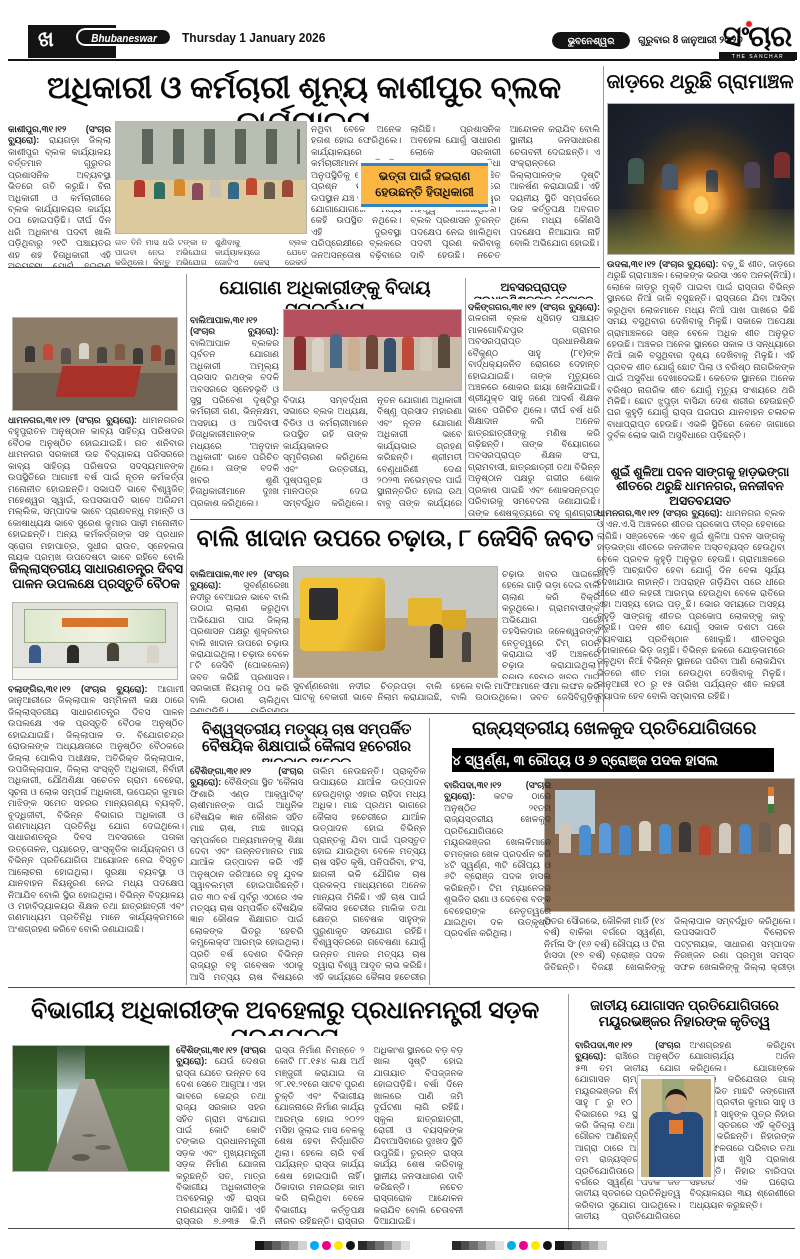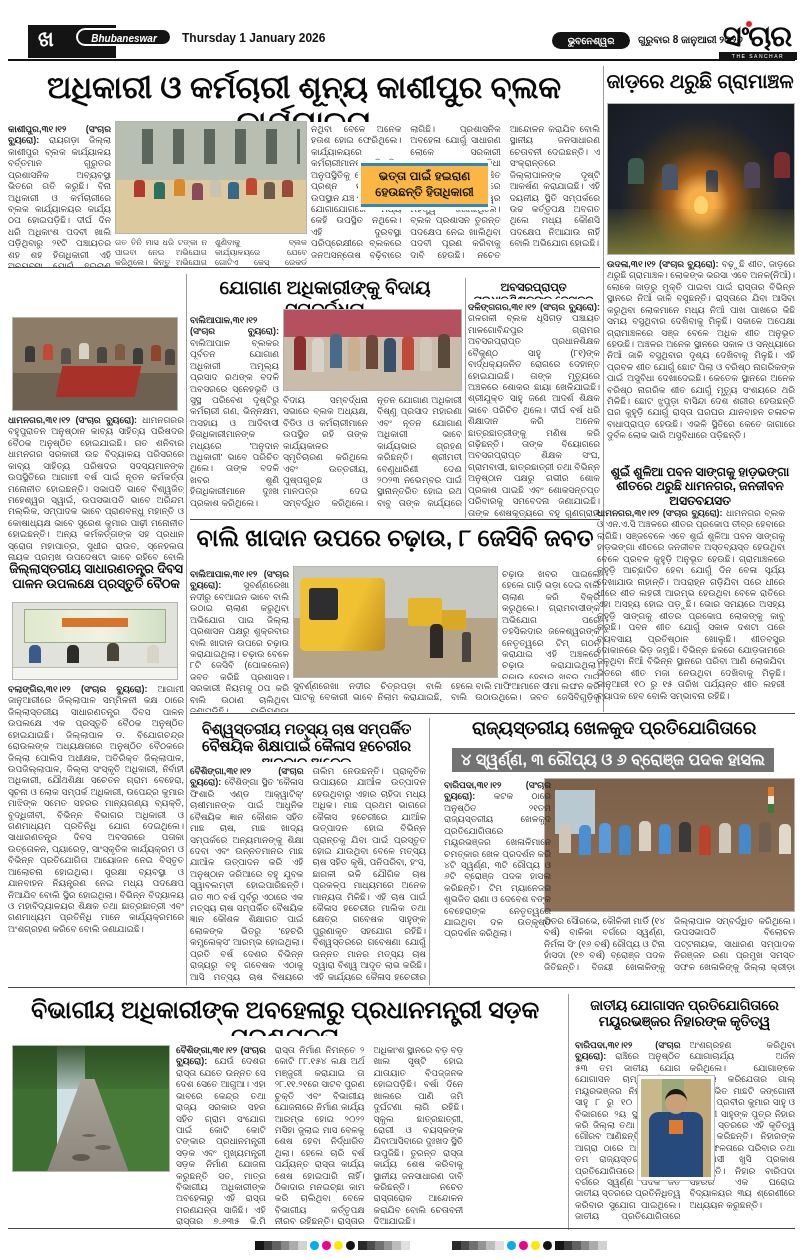--- a/index.html
+++ b/index.html
@@ -32,21 +32,21 @@
 .h-prastuti{left:8px;top:562px;width:176px;height:36px;font-size:13px}
 .h-jogana{left:188px;top:277px;width:274px;height:32px;font-size:19px}
 .h-teacher{left:467px;top:281px;width:133px;height:18px;font-size:11.5px}
 .h-sand{left:190px;top:524px;width:410px;height:38px;font-size:24px}
 .h-fish{left:186px;top:720px;width:241px;height:42px;font-size:15px}
 .h-sports{left:432px;top:718px;width:364px;height:25px;font-size:18px}
 .h-road{left:8px;top:996px;width:554px;height:40px;font-size:24px}
 .h-yoga{left:573px;top:998px;width:223px;height:38px;font-size:14px}
 
 .ybox{position:absolute;left:361px;top:163px;width:127px;height:44px;background:#fcb643;border-top:3px solid #2f86c3;border-bottom:3px solid #2f86c3;outline:3px solid #fff;font-weight:700;font-size:12px;line-height:1.3;text-align:center;color:#111;padding-top:3px}
-.subbox{position:absolute;left:452px;top:748px;width:322px;height:24px;background:#737373;color:#fff;font-weight:700;font-size:16px;line-height:24px;text-align:center}
+.subbox{position:absolute;left:452px;top:748px;width:322px;height:24px;background:#000000;color:#fff;font-weight:700;font-size:14px;line-height:24px;text-align:left}
 
 .ph-main{left:115px;top:121px;width:192px;height:113px;background:linear-gradient(#b9beb2 0 52%,#dcc99e 52% 100%)}
 .ph-main .win{position:absolute;top:6%;left:3%;right:3%;height:32%;background:repeating-linear-gradient(90deg,transparent 0 20px,#5d665c 20px 31px)}
 .ph-main .crowd{position:absolute;left:18px;top:58px;width:11px;height:17px;border-radius:4px 4px 0 0;background:#b23a2c;box-shadow:20px 2px 0 #2f6f5f,40px -1px 0 #d98a2b,58px 3px 0 #8a4a5a,76px 0 0 #c8c2b4,94px 2px 0 #386888,112px -2px 0 #c04a30,130px 2px 0 #6a5a48,148px 0 0 #9a4a3a}
 .ph-cold{left:607px;top:103px;width:188px;height:152px;background:radial-gradient(ellipse at 50% 66%,#f0b050 0 10%,#a85f1d 22%,#45361f 40%,#1d222c 62%,#171b24 100%)}
 .ph-cold .grass{position:absolute;left:0;right:0;bottom:0;height:30%;background:linear-gradient(rgba(110,106,40,.15),rgba(150,146,60,.75))}
 .ph-cold .fig{position:absolute;left:20px;top:54px;width:16px;height:26px;border-radius:6px 6px 0 0;background:#3f5a4e;box-shadow:34px 6px 0 #4a5668,76px 10px 0 -2px #39404e,116px 4px 0 #4e4456,146px -6px 0 #7a2d2d}
 .ph-cold .fire{position:absolute;left:86px;top:92px;width:14px;height:18px;border-radius:50% 50% 40% 40%;background:#ffd46e;box-shadow:0 0 16px 8px rgba(255,170,60,.8)}
 .ph-kabya{left:12px;top:317px;width:166px;height:94px;background:linear-gradient(#8d7c67 0 60%,#6f6152 60% 100%)}
 .ph-kabya .table{position:absolute;left:28%;top:52%;width:48%;height:34%;background:#a83228;transform:skewX(-12deg)}

